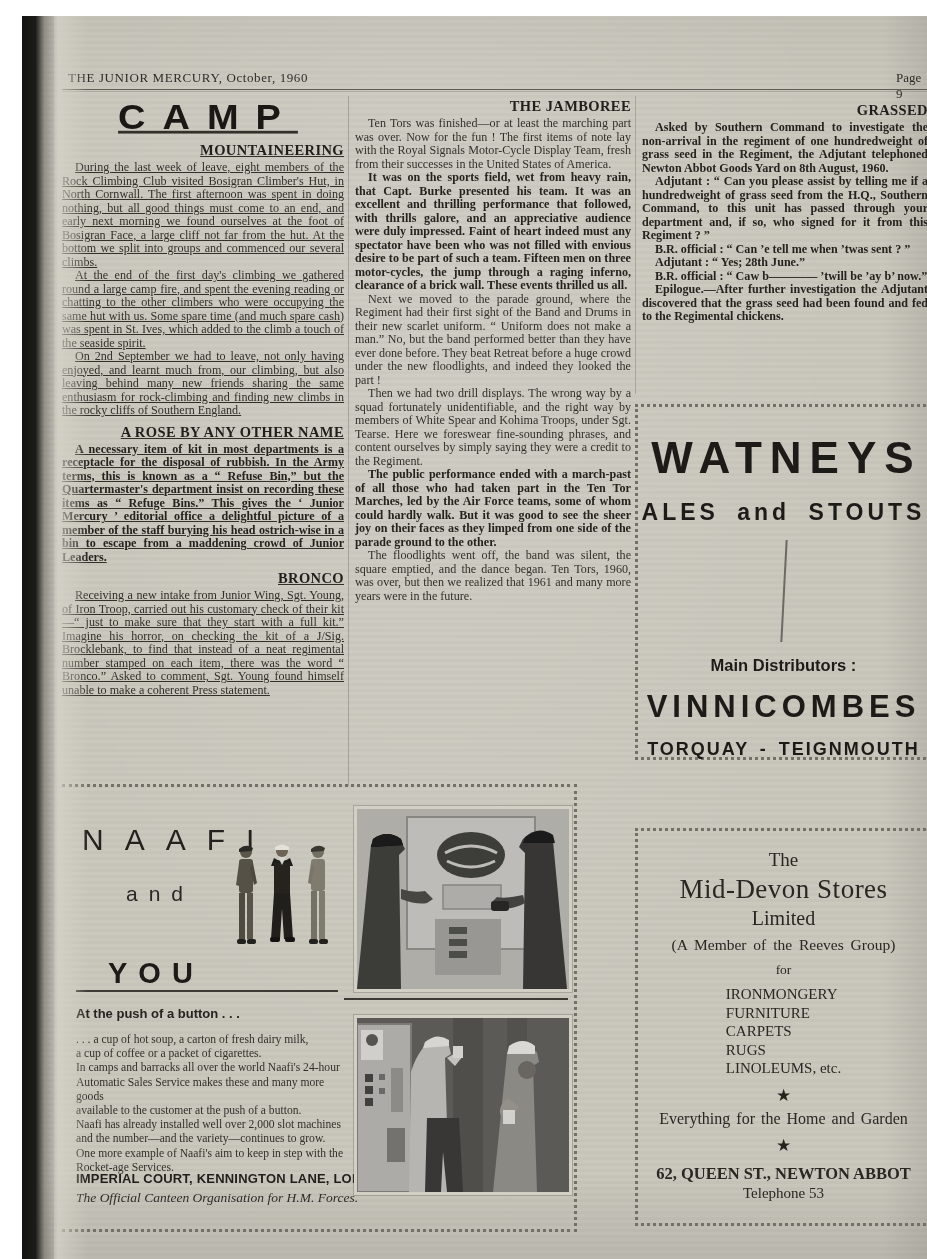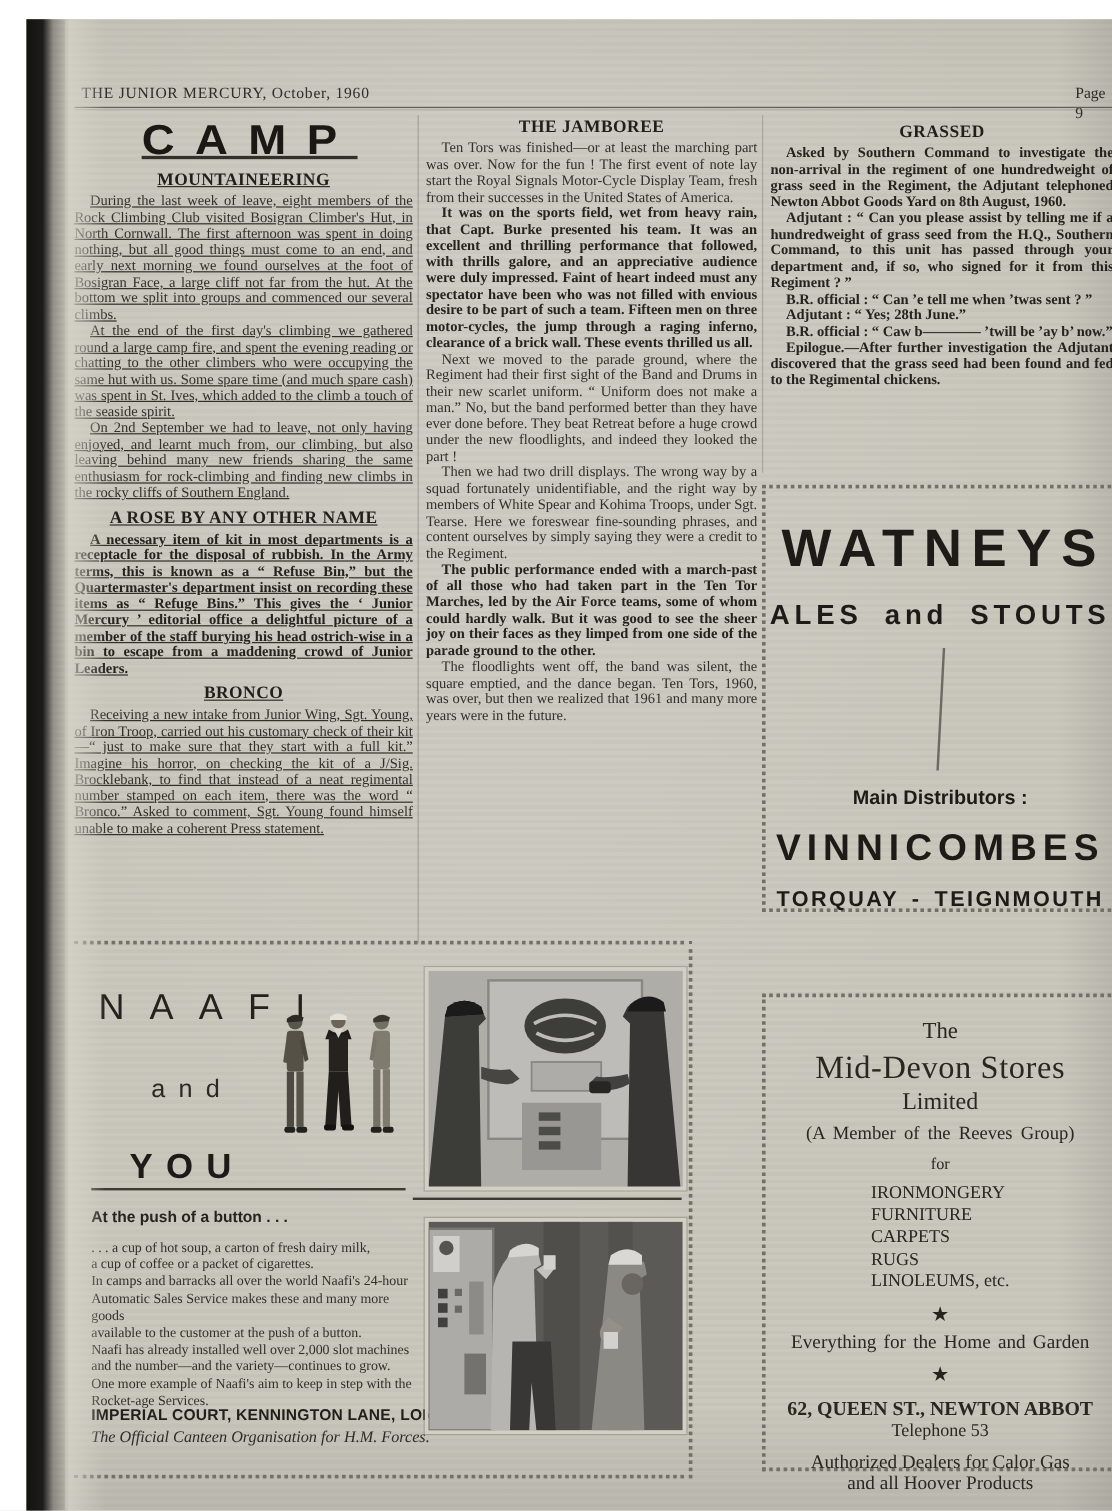--- a/index.html
+++ b/index.html
@@ -36,21 +36,21 @@
   #col2{left:333px;top:76px;width:276px;}
   #col3{left:620px;top:80px;width:286px;}
   .vrule1{position:absolute;left:326px;top:80px;width:1px;height:690px;background:rgba(90,88,80,0.35);}
   .vrule2{position:absolute;left:613px;top:80px;width:1px;height:298px;background:rgba(90,88,80,0.3);}
   .camp-head{
     font-family:"Liberation Sans",sans-serif;font-weight:bold;font-size:38px;line-height:38px;
     letter-spacing:17px;text-align:center;color:#1a1815;margin:0 0 2px 0;text-indent:10px;
     transform:scaleY(0.92);
   }
   .sec-head{
-    font-weight:bold;font-size:14.5px;line-height:16px;text-align:center;letter-spacing:0.4px;
+    font-weight:bold;font-size:14.5px;line-height:16px;text-align:right;letter-spacing:0.4px;
     color:#211f1b;margin:6px 0 3px 0;
   }
   .col p{
     font-size:12.1px;line-height:13.5px;text-align:justify;text-indent:13px;margin:0;
   }
   .col p.b{font-weight:bold;color:#26231e;}
   
   .ad-box{position:absolute;border:3px dotted #737167;}
   #watneys{left:613px;top:388px;width:291px;height:350px;text-align:center;
            font-family:"Liberation Sans",sans-serif;color:#1d1b18;}
@@ -58,21 +58,21 @@
   .watneys-products{font-weight:bold;font-size:23px;letter-spacing:4px;word-spacing:8px;margin-top:16px;}
   .watneys-vline{width:2px;height:102px;margin:14px auto 0 auto;background:#55534c;transform:skewX(-3deg);opacity:0.8;}
   .watneys-dist-label{font-weight:bold;font-size:16.5px;margin-top:14px;}
   .watneys-dist{font-weight:bold;font-size:31px;letter-spacing:5px;margin-top:14px;}
   .watneys-towns{font-weight:bold;font-size:18px;letter-spacing:2px;word-spacing:4px;margin-top:14px;}
   
   #naafi{left:40px;top:768px;width:512px;height:442px;border:3px dotted #737167;border-left:none;}
   #naafi .inner{position:absolute;left:0;top:0;width:100%;height:100%;}
   .naafi-word{position:absolute;left:20px;top:36px;font-family:"Liberation Sans",sans-serif;
               font-size:30px;letter-spacing:21px;color:#24221e;}
-  .naafi-and{position:absolute;left:64px;top:109px;font-family:"Liberation Sans",sans-serif;
+  .naafi-and{position:absolute;left:64px;top:95px;font-family:"Liberation Sans",sans-serif;
              font-size:21px;letter-spacing:11px;color:#2a2824;}
   .naafi-you{position:absolute;left:46px;top:150px;font-family:"Liberation Sans",sans-serif;
              font-weight:bold;font-size:29px;letter-spacing:11px;color:#1d1b18;margin-top:20px;}
   .naafi-figures{position:absolute;left:168px;top:52px;width:104px;height:128px;}
   .naafi-rule{position:absolute;left:14px;top:203px;width:262px;height:2px;background:#3c3a34;}
   .naafi-tagline{position:absolute;left:14px;top:219px;font-family:"Liberation Sans",sans-serif;
                  font-weight:bold;font-size:13px;color:#26241f;}
   .naafi-body{position:absolute;left:14px;top:246px;width:276px;font-size:11.6px;line-height:14.2px;
               color:#33302a;white-space:pre-line;}
   .naafi-address{position:absolute;left:14px;top:384px;font-family:"Liberation Sans",sans-serif;
@@ -117,21 +117,21 @@
     <p>At the end of the first day's climbing we gathered round a large camp fire, and spent the evening reading or chatting to the other climbers who were occupying the same hut with us. Some spare time (and much spare cash) was spent in St. Ives, which added to the climb a touch of the seaside spirit.</p>
     <p>On 2nd September we had to leave, not only having enjoyed, and learnt much from, our climbing, but also leaving behind many new friends sharing the same enthusiasm for rock-climbing and finding new climbs in the rocky cliffs of Southern England.</p>
     <div class="sec-head">A ROSE BY ANY OTHER NAME</div>
     <p class="b">A necessary item of kit in most departments is a receptacle for the disposal of rubbish. In the Army terms, this is known as a “ Refuse Bin,” but the Quartermaster's department insist on recording these items as “ Refuge Bins.” This gives the ‘ Junior Mercury ’ editorial office a delightful picture of a member of the staff burying his head ostrich-wise in a bin to escape from a maddening crowd of Junior Leaders.</p>
     <div class="sec-head">BRONCO</div>
     <p>Receiving a new intake from Junior Wing, Sgt. Young, of Iron Troop, carried out his customary check of their kit—“ just to make sure that they start with a full kit.” Imagine his horror, on checking the kit of a J/Sig. Brocklebank, to find that instead of a neat regimental number stamped on each item, there was the word “ Bronco.” Asked to comment, Sgt. Young found himself unable to make a coherent Press statement.</p>
   </div>
 
   <div id="col2" class="col">
     <div class="sec-head">THE JAMBOREE</div>
-    <p>Ten Tors was finished—or at least the marching part was over.  Now for the fun ! The first event of note lay start the Royal Signals Motor-Cycle Display Team, fresh from their successes in the United States of America.</p>
+    <p>Ten Tors was finished—or at least the marching part was over.  Now for the fun ! The first items of note lay with the Royal Signals Motor-Cycle Display Team, fresh from their successes in the United States of America.</p>
     <p class="b">It was on the sports field, wet from heavy rain, that Capt. Burke presented his team. It was an excellent and thrilling performance that followed, with thrills galore, and an appreciative audience were duly impressed. Faint of heart indeed must any spectator have been who was not filled with envious desire to be part of such a team.  Fifteen men on three motor-cycles, the jump through a raging inferno, clearance of a brick wall. These events thrilled us all.</p>
     <p>Next we moved to the parade ground, where the Regiment had their first sight of the Band and Drums in their new scarlet uniform.  “ Uniform does not make a man.” No, but the band performed better than they have ever done before.  They beat Retreat before a huge crowd under the new floodlights, and indeed they looked the part !</p>
     <p>Then we had two drill displays.  The wrong way by a squad fortunately unidentifiable, and the right way by members of White Spear and Kohima Troops, under Sgt. Tearse.  Here we foreswear fine-sounding phrases, and content ourselves by simply saying they were a credit to the Regiment.</p>
     <p class="b">The public performance ended with a march-past of all those who had taken part in the Ten Tor Marches, led by the Air Force teams, some of whom could hardly walk. But it was good to see the sheer joy on their faces as they limped from one side of the parade ground to the other.</p>
     <p>The floodlights went off, the band was silent, the square emptied, and the dance began.  Ten Tors, 1960, was over, but then we realized that 1961 and many more years were in the future.</p>
   </div>
 
   <div id="col3" class="col">
     <div class="sec-head">GRASSED</div>
     <p class="b">Asked by Southern Command to investigate the non-arrival in the regiment of one hundredweight of grass seed in the Regiment, the Adjutant telephoned Newton Abbot Goods Yard on 8th August, 1960.</p>
@@ -273,19 +273,18 @@
       <li>FURNITURE</li>
       <li>CARPETS</li>
       <li>RUGS</li>
       <li>LINOLEUMS, etc.</li>
     </ul>
     <div class="md-star">★</div>
     <div class="md-tagline">Everything for the Home and Garden</div>
     <div class="md-star">★</div>
     <div class="md-address">62, QUEEN ST., NEWTON ABBOT</div>
     <div class="md-phone">Telephone 53</div>
-    <div class="md-dealers">Authorized Dealers for Calor Gas and all Hoover Products</div>
   </div>
 
 </div>
 
 <div class="spine-wash"></div>
 <div class="spine"></div>
 
 </body></html>

